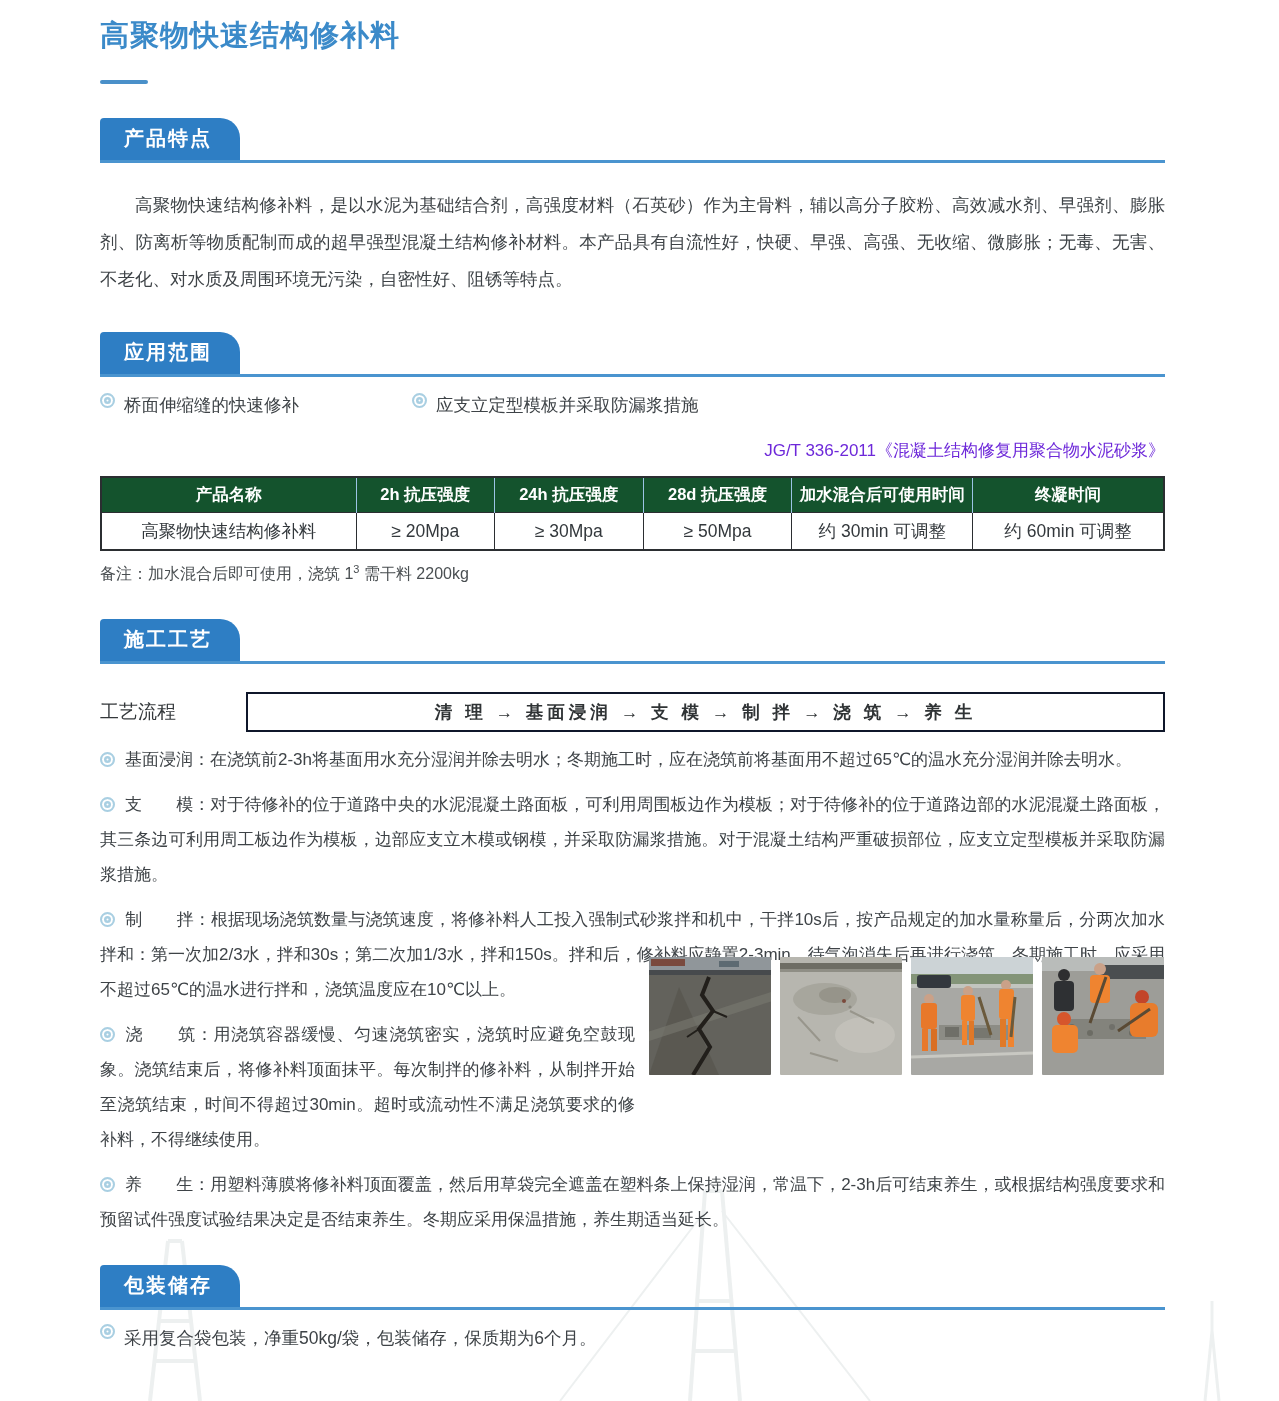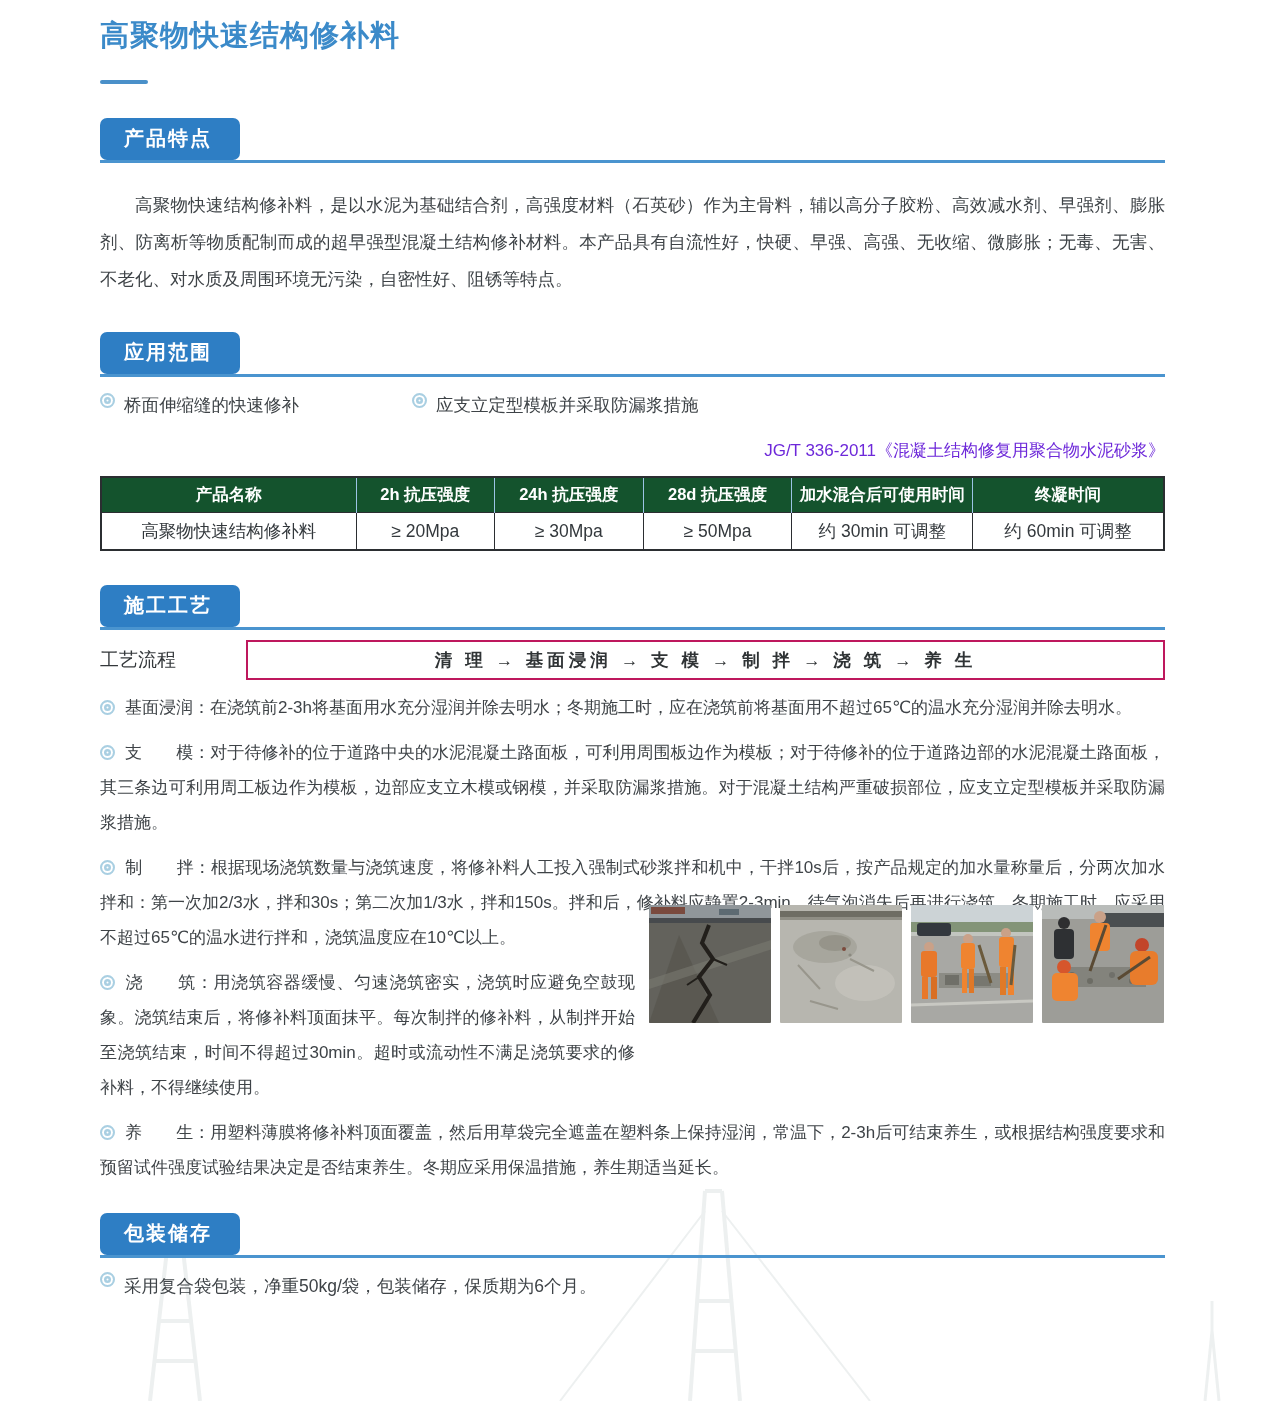--- a/index.html
+++ b/index.html
@@ -15,21 +15,21 @@
   
   .doc-title { font-size:29px; font-weight:bold; color:#3b8ac9; letter-spacing:1px; }
   .title-dash { width:48px; height:4px; background:#4a90c9; margin-top:24px; border-radius:2px; }
 
   
   .section-header { margin-top:34px; }
   .section-tab {
     display:inline-block; background:#2e7ec4; color:#ffffff;
     font-size:20px; font-weight:bold; letter-spacing:2px;
     padding:7px 28px 8px 24px;
-    border-top-right-radius:20px; border-top-left-radius:4px;border-radius:7px;
+    border-top-right-radius:20px; border-top-left-radius:4px;
   }
   .section-rule { height:3px; background:#4a94cf; margin-top:0; }
 
   
   .body-paragraph {
     margin-top:24px; font-size:17.5px; line-height:37px;
     text-indent:2em; color:#3e4347; text-align:justify;
   }
 
   
@@ -54,24 +54,24 @@
   }
   table.perf td {
     font-size:17.5px; padding:6px 4px; text-align:center;
     border:1.5px solid #2b2e31; color:#33383c;
   }
   col.c1{width:24%;} col.c2{width:13%;} col.c3{width:14%;} col.c4{width:14%;} col.c5{width:17%;} col.c6{width:18%;}
   .table-note { margin-top:12px; font-size:16px; color:#4a4f52; }
   .table-note sup { font-size:11px; }
 
   
-  .flow-row { display:flex; align-items:stretch; margin-top:10px; }
+  .flow-row { display:flex; align-items:stretch; margin-top:28px; }
   .flow-label { font-size:19px; color:#34383b; width:146px; display:flex; align-items:center; }
   .flow-box {
-    flex:1; border:2px solid #be185d; display:flex; align-items:center; justify-content:center;
+    flex:1; border:2px solid #0f172a; display:flex; align-items:center; justify-content:center;
     font-size:17.5px; font-weight:600; letter-spacing:4px; color:#2f3335; padding:6px 0;
   }
   .step { margin-top:10px; font-size:17px; line-height:35px; text-align:justify; color:#3e4347; }
   .step .bullet { margin-right:10px; }
 
   .pour-row { display:flex; gap:14px; margin-top:2px; }
   .pour-text { flex:1; margin-top:8px; }
   .photo-strip { display:flex; gap:9px; width:516px; margin-top:-52px; align-self:flex-start; }
   .photo { width:122px; height:118px; flex:none; overflow:hidden; border-radius:1px; }
   .photo svg { display:block; }
@@ -145,20 +145,21 @@
       <tr>
         <td>高聚物快速结构修补料</td>
         <td>≥ 20Mpa</td>
         <td>≥ 30Mpa</td>
         <td>≥ 50Mpa</td>
         <td>约 30min 可调整</td>
         <td>约 60min 可调整</td>
       </tr>
     </tbody>
   </table>
+  <div class="table-note"><span>备注：加水混合后即可使用，浇筑 1</span><sup>3</sup><span> 需干料 2200kg</span></div>
 
   <div class="section-header">
     <span class="section-tab">施工工艺</span>
     <div class="section-rule"></div>
   </div>
 
   <div class="flow-row">
     <div class="flow-label">工艺流程</div>
     <div class="flow-box">清 理 → 基面浸润 → 支 模 → 制 拌 → 浇 筑 → 养 生</div>
   </div>

